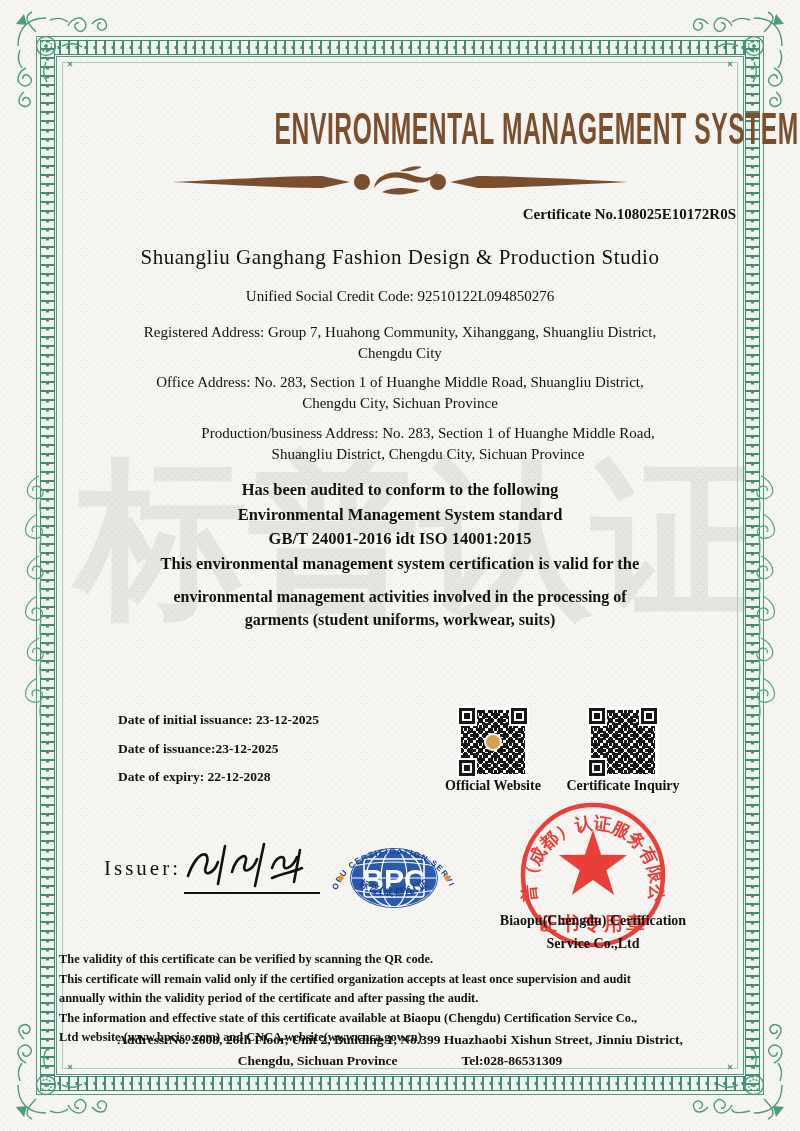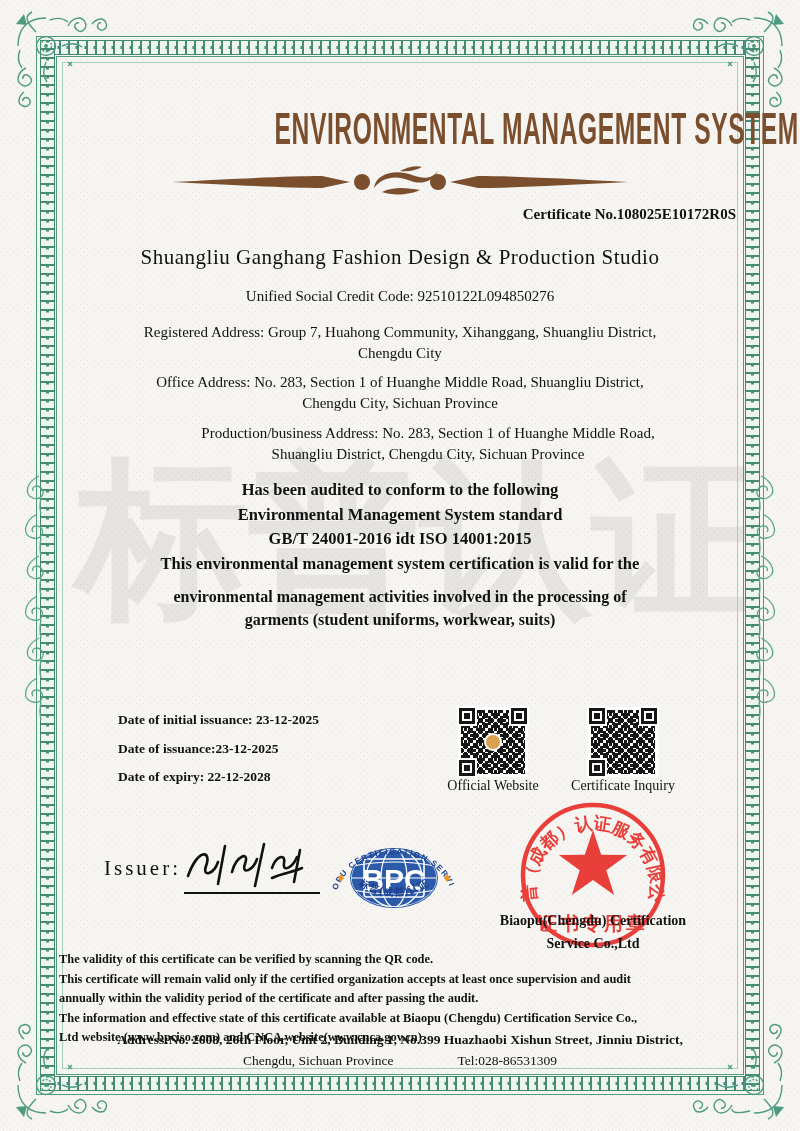--- a/index.html
+++ b/index.html
@@ -71,35 +71,35 @@
   .qr-pattern{position:absolute;inset:3px;background-color:#fff;
     background-image:
       repeating-conic-gradient(#161616 0% 25%, transparent 0% 50%),
       repeating-conic-gradient(transparent 0% 25%, #161616 0% 50%);
     background-size:6px 6px, 10px 10px;background-position:0 0, 2px 3px;}
   .finder{position:absolute;box-sizing:border-box;width:16px;height:16px;border:3px solid #161616;background:#fff;box-shadow:0 0 0 2px #fff;}
   .finder::after{content:"";position:absolute;inset:2px;background:#161616;}
   .f-tl{top:1px;left:1px;} .f-tr{top:1px;right:1px;} .f-bl{bottom:1px;left:1px;}
   .qr-logo{position:absolute;left:50%;top:50%;transform:translate(-50%,-50%);
     width:14px;height:14px;border-radius:50%;background:#d9a050;border:2px solid #fff;}
-  .qr-label{position:absolute;top:778px;font-size:14px;font-weight:400;text-align:center;width:140px;}
+  .qr-label{position:absolute;top:778px;font-size:14px;font-weight:700;text-align:center;width:140px;}
   .ql1{left:423px;} .ql2{left:553px;}
   
   .issuer{position:absolute;left:104px;top:856px;font-size:21px;letter-spacing:3px;}
   .signature{position:absolute;left:182px;top:838px;width:140px;height:52px;}
   .sig-underline{position:absolute;left:184px;top:892px;width:136px;height:2px;background:#111;}
   .bpc{position:absolute;left:330px;top:832px;width:128px;height:92px;}
   .stamp{position:absolute;left:500px;top:780px;width:186px;height:190px;z-index:6;opacity:.93;}
   .certifier{position:absolute;left:468px;top:869px;width:250px;text-align:center;
     font-size:14px;font-weight:700;line-height:23px;z-index:7;margin-top:40px;}
   
   .footer{position:absolute;left:59px;top:950px;width:690px;font-size:12.4px;font-weight:700;line-height:19.5px;z-index:7;}
   .footer div{white-space:nowrap;}
   .f-addr1{position:absolute;left:0;top:1032px;width:100%;text-align:center;font-size:13.5px;font-weight:700;}
-  .f-addr2{position:absolute;left:0;top:1053px;width:100%;display:flex;justify-content:center;gap:64px;font-size:13.5px;font-weight:400;align-items:center;}
+  .f-addr2{position:absolute;left:0;top:1053px;width:100%;display:flex;justify-content:center;gap:64px;font-size:13.5px;font-weight:700;align-items:center;}
 </style>
 </head>
 <body>
 
 <div class="page">
 
   <div class="watermark">
     <span>标</span>
     <span>普</span>
     <span>认</span>

